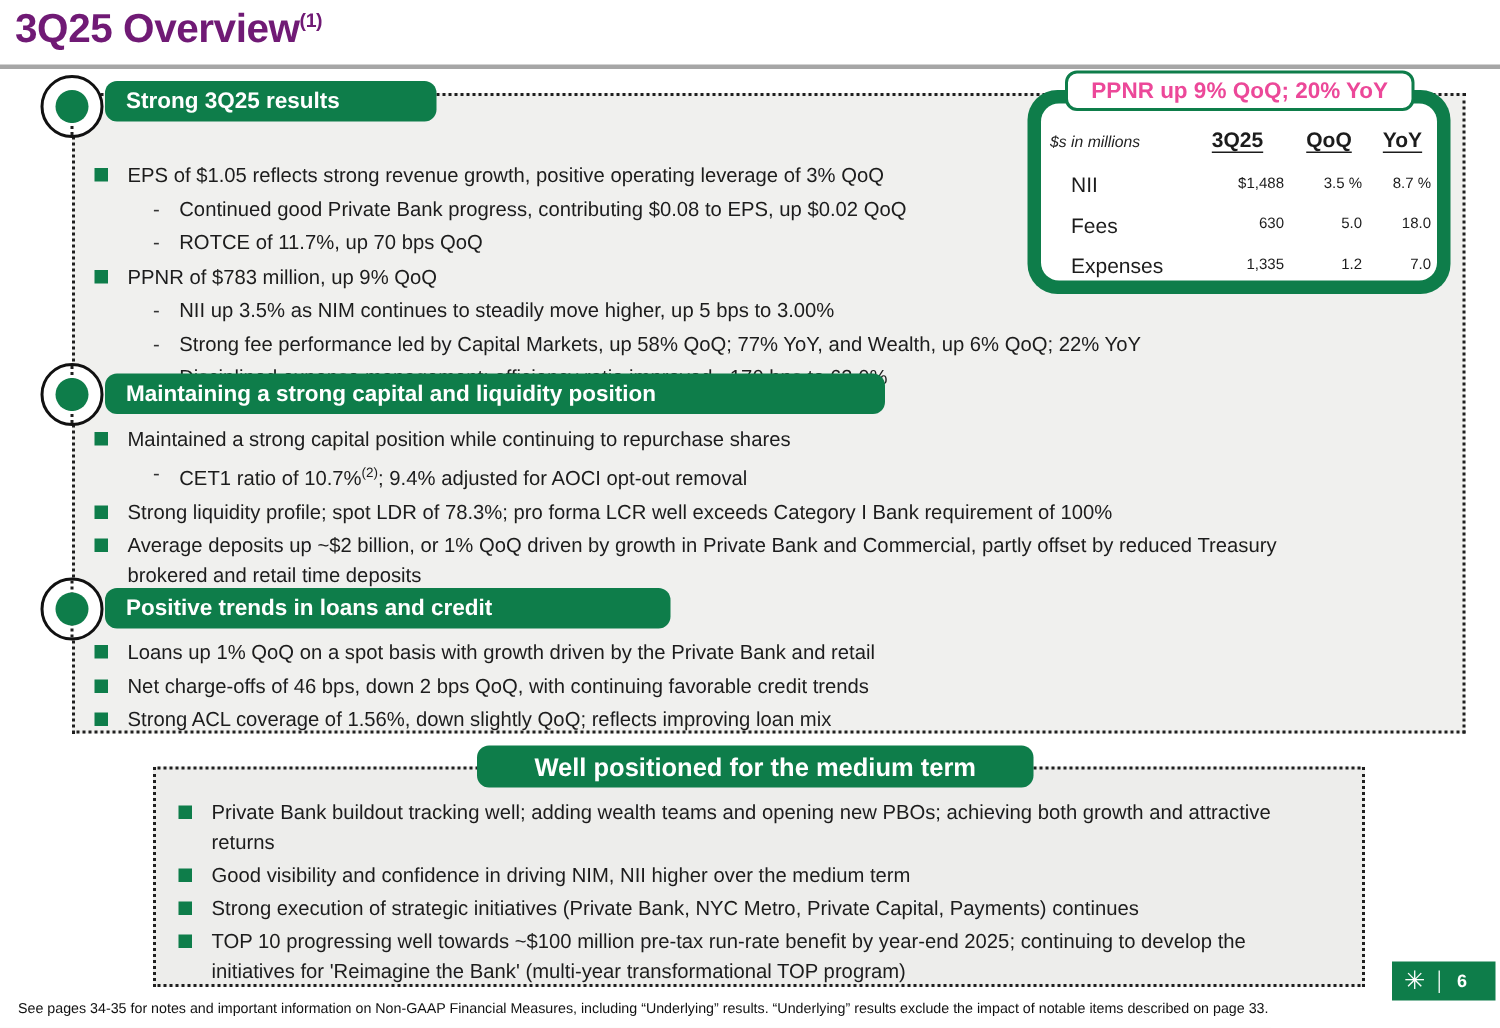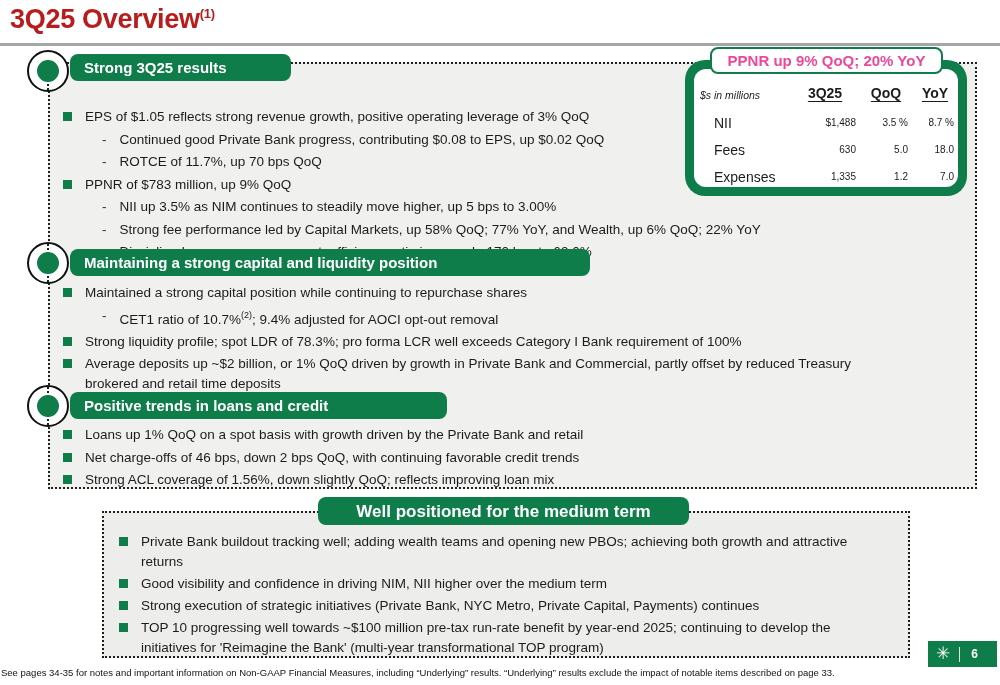--- a/index.html
+++ b/index.html
@@ -1,21 +1,21 @@
 <!DOCTYPE html>
 <html><head>
 <meta charset="utf-8">
 <style>
   * { margin:0; padding:0; box-sizing:border-box; }
   html,body { width:1000px; height:685px; background:#fff;
     font-family:"Liberation Sans","DejaVu Sans",sans-serif; color:#1c1c1c; }
   .slide { position:relative; width:1000px; height:685px; background:#fff; overflow:hidden; }
 
   
-  .title { position:absolute; left:10px; top:4px; font-size:27px; font-weight:bold; color:#b91c1c; letter-spacing:-0.3px; }
+  .title { position:absolute; left:10px; top:4px; font-size:27px; font-weight:bold; color:#701a75; letter-spacing:-0.3px; }
   .title sup { font-size:13px; font-weight:bold; }
   .title-rule { position:absolute; left:0; top:43px; width:1000px; height:3px; background:#a6a6a6; }
 
   
   .main-panel { position:absolute; left:48px; top:62px; width:929px; height:427px;
     border:2px dotted #1f1f1f; background:#f0f0ee; }
 
   
   .milestone { position:absolute; width:42px; height:42px; border:2px solid #111; border-radius:50%;
     background:#fff; z-index:2; }
@@ -66,21 +66,21 @@
   .bottom-panel { position:absolute; left:102px; top:511px; width:808px; height:147px;
     border:2px dotted #1f1f1f; background:#ededeb; }
   .bottom-header { position:absolute; left:318px; top:497px; width:371px; height:28px;
     background:var(--green); color:#ffffff; font-weight:bold; font-size:17px; line-height:21px;
     text-align:center; padding-top:4px; border-radius:8px; z-index:3; }
   .bgrp { position:absolute; left:118px; top:532px; width:775px; z-index:1; }
   .bgrp .row { line-height:20px; margin-bottom:2px; }
   .bgrp .bt { max-width:730px; }
 
   
-  .footer-note { position:absolute; left:1px; top:667px; font-size:9.5px; color:#111; }
+  .footer-note { position:absolute; left:12px; top:667px; font-size:9.5px; color:#111; }
   .logo { position:absolute; left:928px; top:641px; width:69px; height:26px; background:var(--green);
     display:flex; align-items:center; color:#fff; }
   .logo .glyph { font-size:17px; font-weight:bold; margin-left:8px; line-height:26px; }
   .logo .div { width:1px; height:15px; background:rgba(255,255,255,.85); margin-left:9px; }
   .logo .pnum { font-size:12px; font-weight:bold; margin-left:11px; }
 
   :root { --green:#0e7d4a; }
 </style>
 </head>
 <body>

